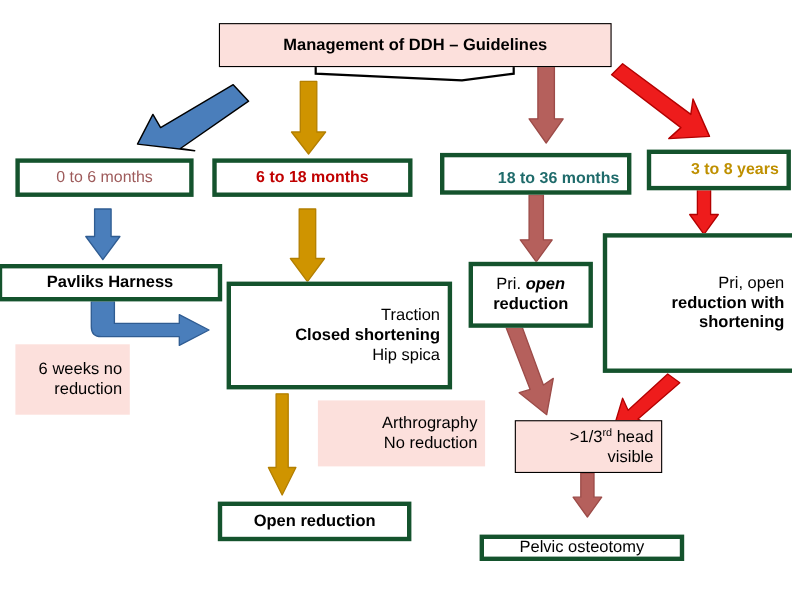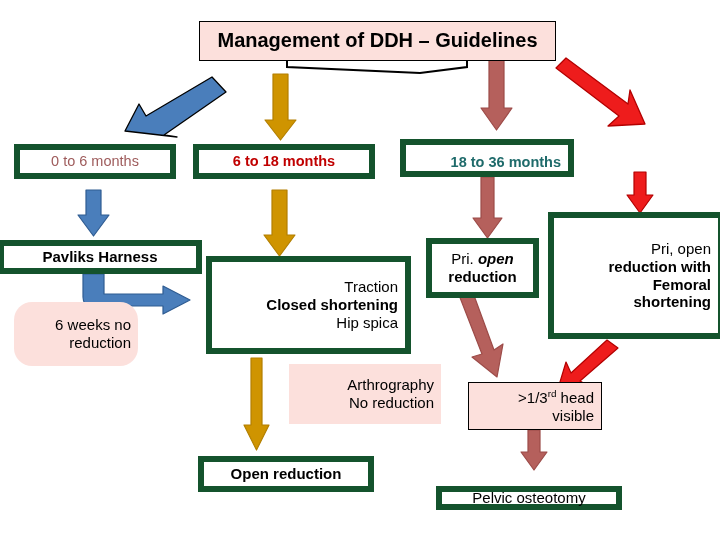--- a/index.html
+++ b/index.html
@@ -18,38 +18,38 @@
   .box {
     position: absolute;
     box-sizing: border-box;
     display: flex;
     flex-direction: column;
     justify-content: center;
     line-height: 1.18;
   }
   .box.white {
     background: #ffffff;
-    border: 6px solid #14532d;
+    border: 4px solid #14532d;
   }
   .box.pink {
     background: #fce0dc;
     border: none;
   }
   .box.pink-bordered {
     background: #fce0dc;
     border: 1px solid #000000;
   }
   .pad {
     padding: 2px 7px;
   }
   .ta-center { text-align: center; }
   .ta-right  { text-align: right; }
 
   .t-title {
-    font-size: 20px;
+    font-size: 15px;
     font-weight: bold;
     color: #000000;
   }
   .t-age {
     font-size: 14.5px;
     font-weight: bold;
   }
   .t-age-plain {
     font-size: 14.5px;
     font-weight: normal;
@@ -155,26 +155,29 @@
   </div>
 
   <div class="box white pad ta-center" style="left:193px; top:144px; width:182px; height:35px;">
     <div class="t-age" style="color:#c00000;">6 to 18 months</div>
   </div>
 
   <div class="box white pad ta-right" style="left:400px; top:139px; width:174px; height:38px;">
     <div class="t-age" style="color:#1f6b6b;margin-top:10px;">18 to 36 months</div>
   </div>
 
+  <div class="box white pad ta-right" style="left:588px; top:136px; width:131px; height:37px;">
+    <div class="t-age" style="color:#bf9000;">3 to 8 years</div>
+  </div>
 
   <div class="box white pad ta-center t-body-bold" style="left:-2px; top:240px; width:204px; height:34px;">
     <div>Pavliks Harness</div>
   </div>
 
-  <div class="box pink pad ta-right t-body" style="left:14px; top:302px; width:124px; height:64px;border-radius:18px;">
+  <div class="box pink pad ta-right t-body" style="left:14px; top:313px; width:104px; height:64px;">
     <div>6 weeks no</div>
     <div>reduction</div>
   </div>
 
   <div class="box white pad ta-right" style="left:206px; top:256px; width:205px; height:98px;">
     <div class="t-body">Traction</div>
     <div class="t-body-bold">Closed shortening</div>
     <div class="t-body">Hip spica</div>
   </div>
 
@@ -188,21 +191,20 @@
   </div>
 
   <div class="box white pad ta-center" style="left:426px; top:238px; width:113px; height:60px;">
     <div class="t-body"><span>Pri. </span><span class="t-bold">open</span></div>
     <div class="t-body-bold">reduction</div>
   </div>
 
   <div class="box white pad ta-right" style="left:548px; top:212px; width:176px; height:127px;">
     <div class="t-body">Pri, open</div>
     <div class="t-body-bold">reduction with</div>
-    <div class="t-body-bold">Femoral</div>
     <div class="t-body-bold">shortening</div>
   </div>
 
   <div class="box pink-bordered pad ta-right t-body" style="left:468px; top:382px; width:134px; height:48px;padding-left:40px;">
     <div><span>&gt;1/3</span><span class="sup">rd</span><span> head</span></div>
     <div>visible</div>
   </div>
 
   <div class="box white pad ta-center t-body" style="left:436px; top:486px; width:186px; height:24px;">
     <div>Pelvic osteotomy</div>

